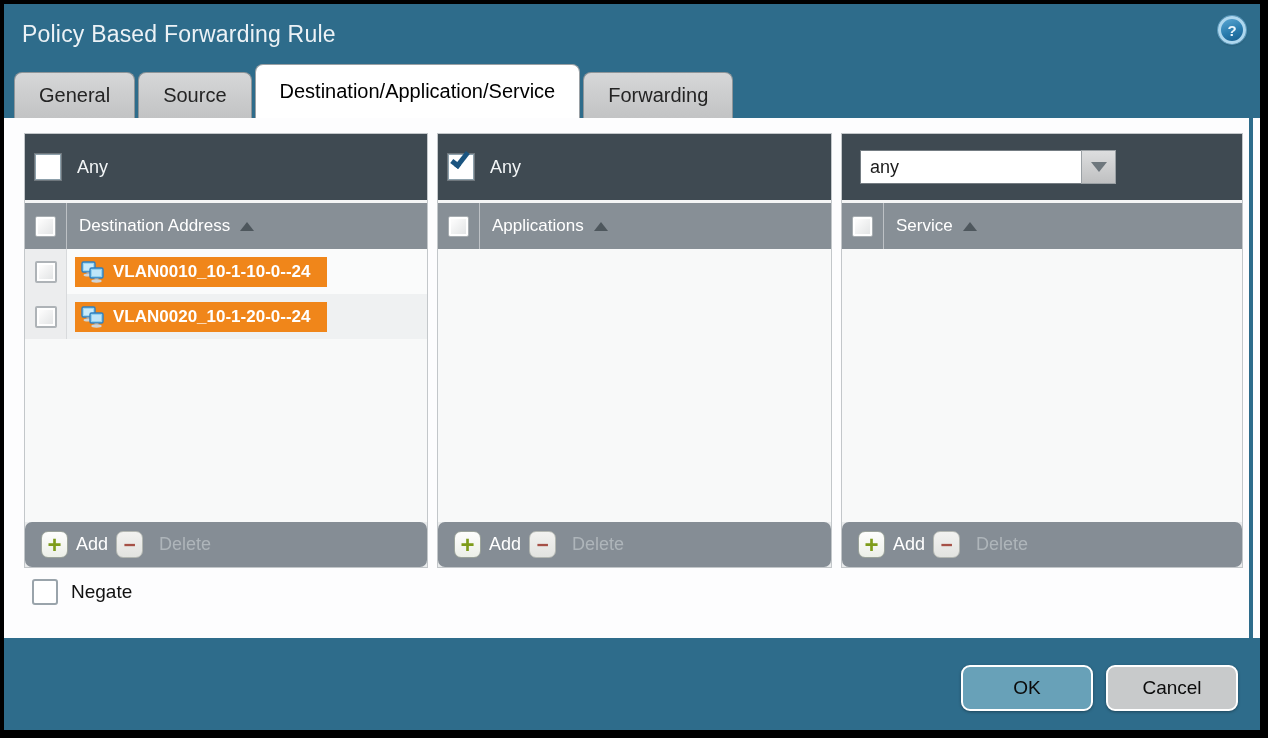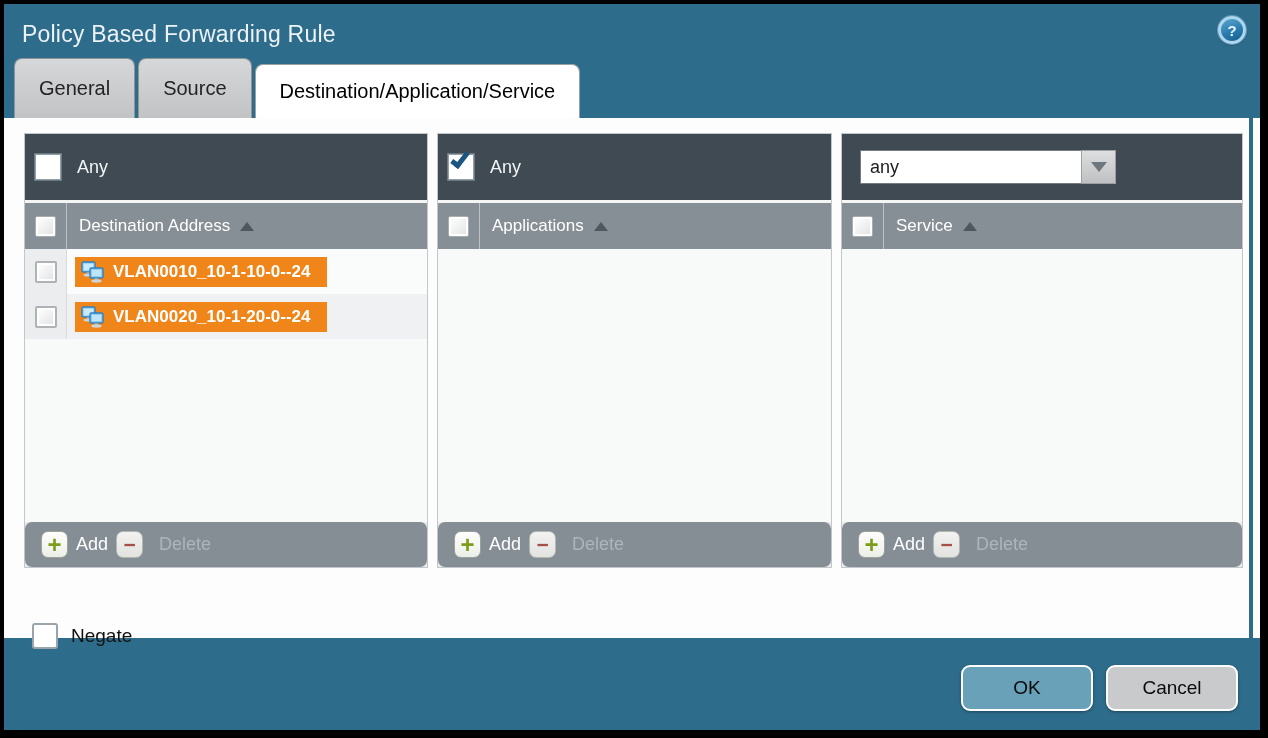--- a/index.html
+++ b/index.html
@@ -19,21 +19,21 @@
     position:absolute; right:14px; top:12px; width:28px; height:28px; border-radius:50%;
     background:linear-gradient(160deg,#5aa6d2 0%,#2a7cae 55%,#175d8d 100%);
     border:3px solid #aed7ee; box-shadow:0 0 0 1px #5d9cbf, 0 1px 2px rgba(0,0,0,.35);
     display:flex; align-items:center; justify-content:center; cursor:pointer;
   }
   .help-icon::before { content:"?"; color:#eaf5fc; font-size:15px; font-weight:bold; }
 
   
   .tabs { display:flex; align-items:flex-end; height:54px; padding-left:10px; gap:3px; }
   .tab {
-    height:60px; display:flex; align-items:center; padding:0 24px;
+    height:46px; display:flex; align-items:center; padding:0 24px;
     background:linear-gradient(#d6d7d8,#c2c3c4);
     border:1px solid #8e9599; border-bottom:none;
     border-radius:8px 8px 0 0;
     font-size:20px; color:#242424; cursor:pointer; white-space:nowrap;
   }
   .tab.active {
     height:54px; background:#fff; color:#000; position:relative; z-index:2;
     border-color:#9aa0a4;
     margin-top:32px;
   }
@@ -115,21 +115,21 @@
     display:flex; align-items:center; padding-left:9px; font-size:18px; color:#1B1B1B;
   }
   .dropdown-btn {
     width:35px; background:linear-gradient(#dddedf,#bfc0c1); border:1px solid #9aa0a4;
     display:flex; align-items:center; justify-content:center;
   }
   .dropdown-btn .arrow-down { width:0; height:0; border-left:8px solid transparent;
     border-right:8px solid transparent; border-top:10px solid #6E777D; }
 
   
-  .negate-row { position:absolute; left:28px; top:461px; display:flex; align-items:center;margin-top:44px; }
+  .negate-row { position:absolute; left:28px; top:461px; display:flex; align-items:center; }
   .negate-cb { width:26px; height:26px; background:#fff; border:2px solid #9AA4AB; border-radius:3px; cursor:pointer; }
   .negate-label { font-size:19px; color:#111; margin-left:13px; }
 
   
   .footer { height:92px; display:flex; justify-content:flex-end; align-items:flex-start;
     padding:27px 22px 0 0; gap:13px; }
   .btn {
     width:132px; height:46px; border-radius:9px; border:2px solid #FFFFFF;
     font-size:19px; color:#0B0B0B; font-family:"Liberation Sans",sans-serif;
     box-shadow:0 1px 3px rgba(0,0,0,.35); cursor:pointer;
@@ -144,20 +144,21 @@
 
   <div class="title-bar">
     <h1>Policy Based Forwarding Rule</h1>
     <div class="help-icon"></div>
   </div>
 
   <div class="tabs">
     <div class="tab">General</div>
     <div class="tab">Source</div>
     <div class="tab active">Destination/Application/Service</div>
+    <div class="tab">Forwarding</div>
   </div>
 
   <div class="content">
     <div class="columns">
 
       <div class="col col-dest">
         <div class="bar-dark">
           <span class="cb-white"></span>
           <span class="any-label">Any</span>
         </div>

